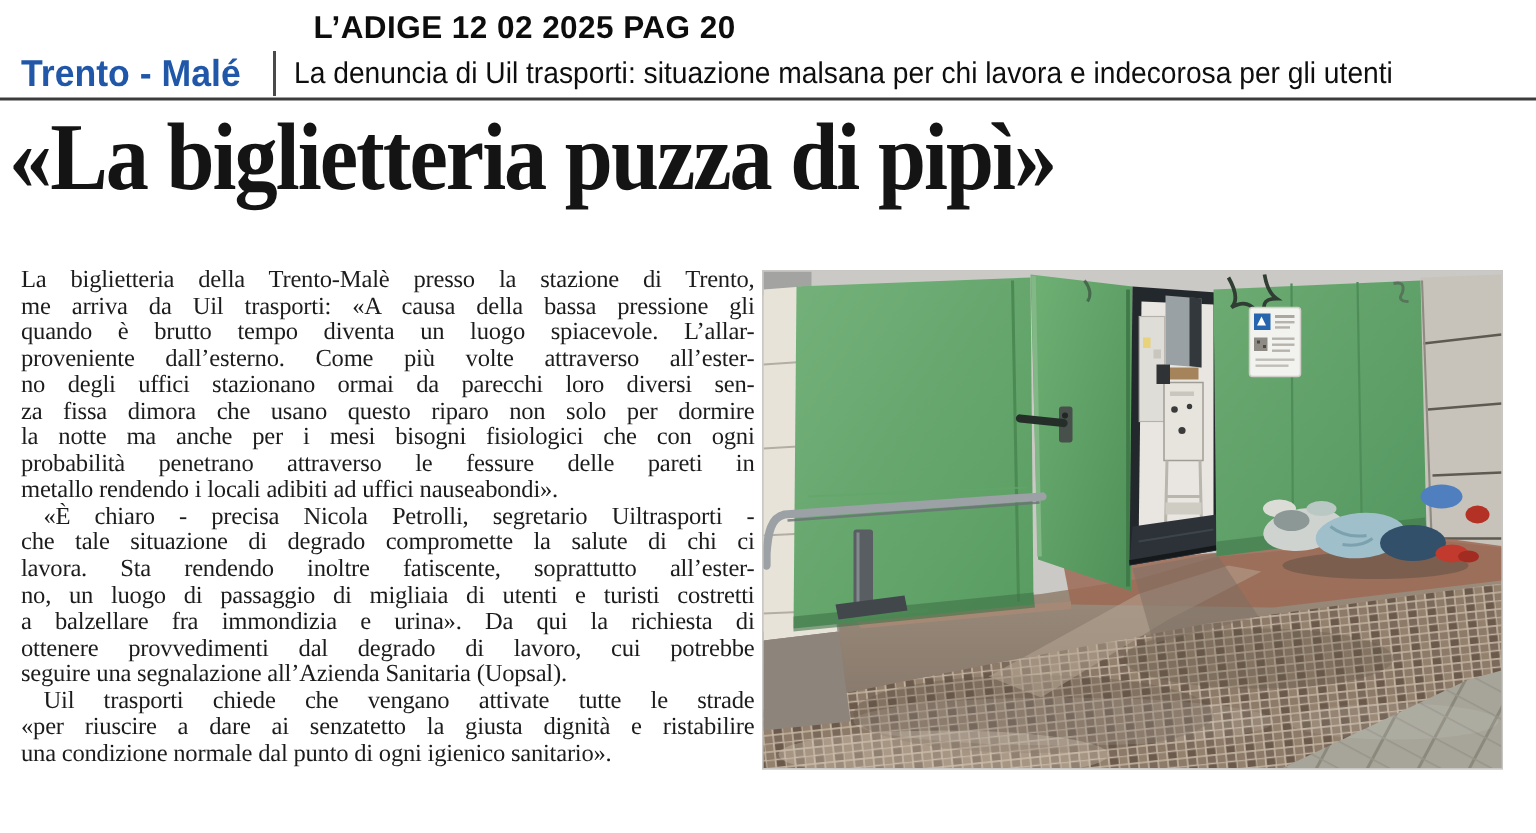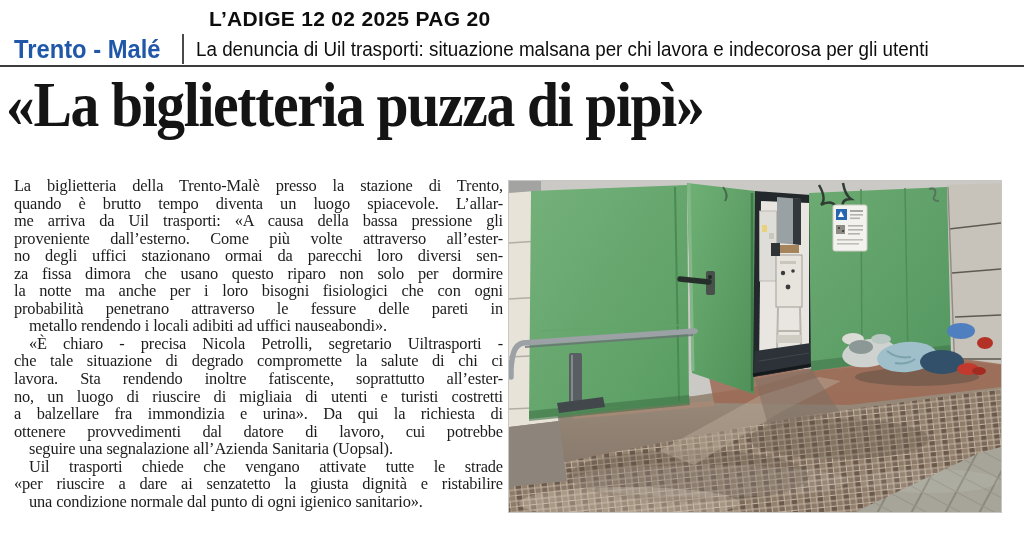--- a/index.html
+++ b/index.html
@@ -15,21 +15,21 @@
   .kicker-text{font-family:"Liberation Sans",sans-serif;font-size:20px;color:#0e0e0e;
         white-space:nowrap;transform:scaleX(.94);transform-origin:left center;}
   .rule{position:absolute;left:0;top:65px;width:1024px;height:0;border:none;
         border-top:2px solid #3c3c3c;margin:0;}
   .headline{position:absolute;left:6px;top:70px;margin:0;font-family:"Liberation Serif",serif;
         font-weight:bold;font-size:64px;line-height:1.08;color:#141414;letter-spacing:-1.5px;
         white-space:nowrap;transform:scaleX(.9);transform-origin:left top;}
   .article{position:absolute;left:14px;top:177px;width:489px;font-size:16.4px;
         line-height:17.55px;letter-spacing:-.15px;color:#1c1c1c;}
   .article .line{text-align:justify;text-align-last:justify;white-space:normal;}
-  .article .line.last{text-align-last:left;margin-left:15px;}
+  .article .line.last{text-align-last:left;}
   .article .para.indent .line:first-child{text-indent:15px;}
   .photo{position:absolute;left:508px;top:180px;width:494px;height:333px;margin:0;
         border:1px solid #c9c7c3;box-sizing:border-box;background:#cbc9c5;}
   .photo svg{display:block;width:492px;height:331px;}
 </style>
 </head>
 <body>
 
 <div class="page" style="--blue: #2057a8;">
 
@@ -41,36 +41,36 @@
     <span class="kicker-text">La denuncia di Uil trasporti: situazione malsana per chi lavora e indecorosa per gli utenti</span>
   </div>
 
   <hr class="rule">
 
   <h1 class="headline">«La biglietteria puzza di pipì»</h1>
 
   <div class="article">
       <div class="para">
         <div class="line">La biglietteria della Trento-Malè presso la stazione di Trento,</div>
+        <div class="line">me arriva da Uil trasporti: «A causa della bassa pressione gli</div>
         <div class="line">quando è brutto tempo diventa un luogo spiacevole. L’allar-</div>
-        <div class="line">me arriva da Uil trasporti: «A causa della bassa pressione gli</div>
         <div class="line">proveniente dall’esterno. Come più volte attraverso all’ester-</div>
         <div class="line">no degli uffici stazionano ormai da parecchi loro diversi sen-</div>
         <div class="line">za fissa dimora che usano questo riparo non solo per dormire</div>
-        <div class="line">la notte ma anche per i loro bisogni fisiologici che con ogni</div>
+        <div class="line">la notte ma anche per i mesi bisogni fisiologici che con ogni</div>
         <div class="line">probabilità penetrano attraverso le fessure delle pareti in</div>
         <div class="line last">metallo rendendo i locali adibiti ad uffici nauseabondi».</div>
       </div>
       <div class="para indent">
         <div class="line">«È chiaro - precisa Nicola Petrolli, segretario Uiltrasporti -</div>
         <div class="line">che tale situazione di degrado compromette la salute di chi ci</div>
         <div class="line">lavora. Sta rendendo inoltre fatiscente, soprattutto all’ester-</div>
-        <div class="line">no, un luogo di riuscire di migliaia di utenti e turisti costretti</div>
+        <div class="line">no, un luogo di passaggio di migliaia di utenti e turisti costretti</div>
         <div class="line">a balzellare fra immondizia e urina». Da qui la richiesta di</div>
-        <div class="line">ottenere provvedimenti dal datore di lavoro, cui potrebbe</div>
+        <div class="line">ottenere provvedimenti dal degrado di lavoro, cui potrebbe</div>
         <div class="line last">seguire una segnalazione all’Azienda Sanitaria (Uopsal).</div>
       </div>
       <div class="para indent">
         <div class="line">Uil trasporti chiede che vengano attivate tutte le strade</div>
         <div class="line">«per riuscire a dare ai senzatetto la giusta dignità e ristabilire</div>
         <div class="line last">una condizione normale dal punto di ogni igienico sanitario».</div>
       </div>
     </div>
 
   <figure class="photo" role="img" aria-label="Green metal doors of the ticket office at Trento station, one door open onto a white office room, graffiti on the doors, a metal handrail, a pile of clothes and blankets against the wall and wet cobblestone pavement in front">

